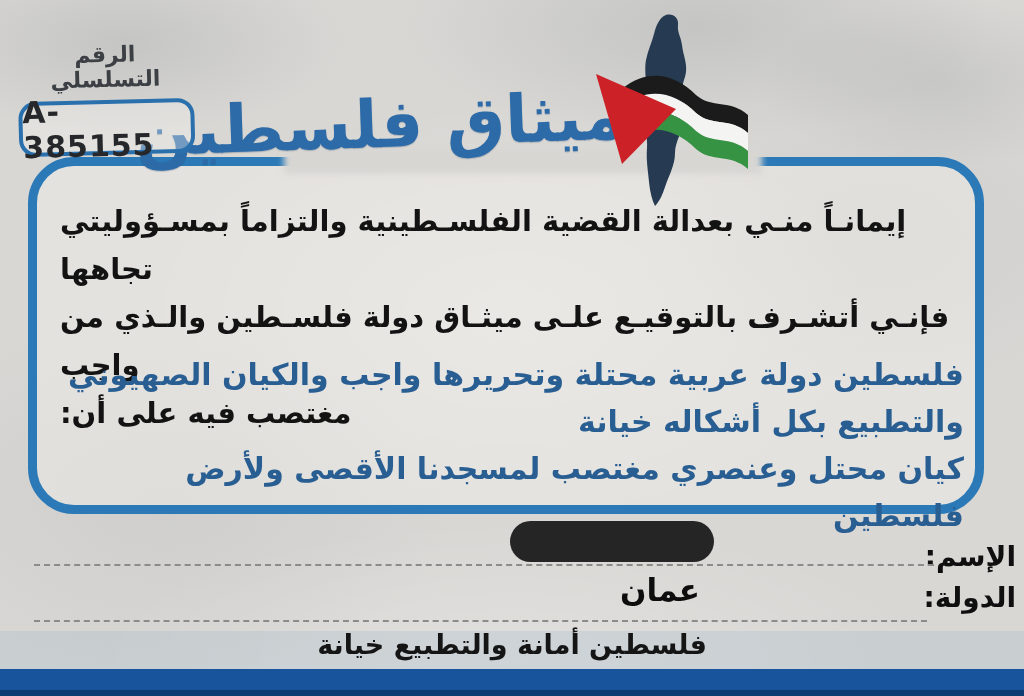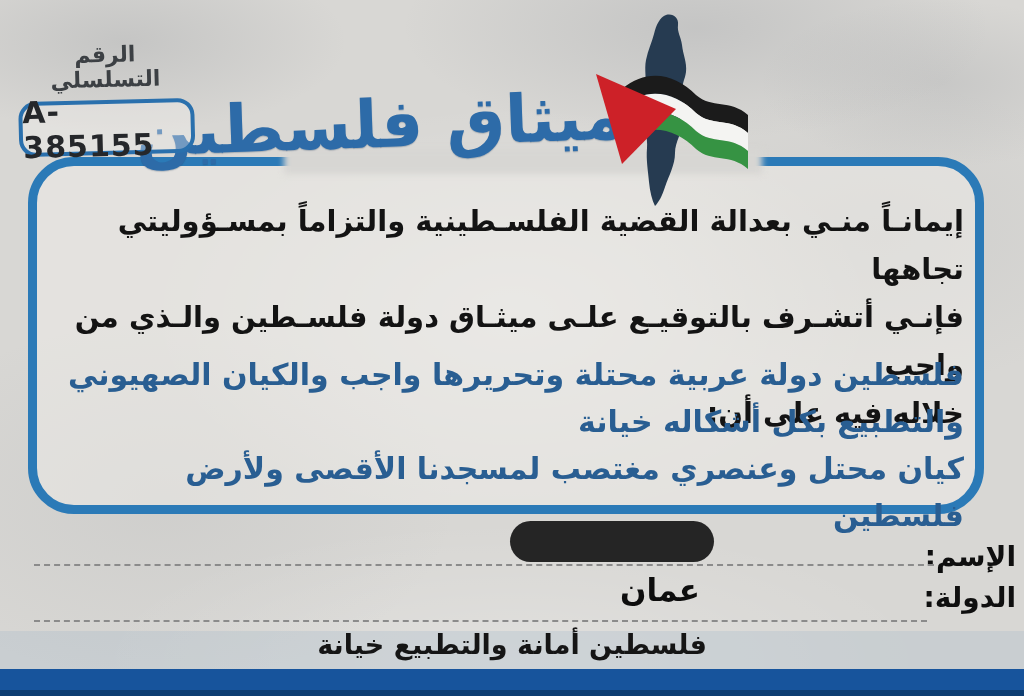--- a/index.html
+++ b/index.html
@@ -44,21 +44,21 @@
     left:115px;top:86px;width:530px;text-align:center;z-index:3;
     font-size:66px;font-weight:bold;color:#2d6ba8;direction:rtl;
     transform:rotate(-2deg);text-shadow:0 1px 1px rgba(30,60,90,0.25);
     white-space:nowrap;
   }
   .emblem{left:588px;top:12px;z-index:4;}
 
   
   .intro{
     left:60px;top:197px;width:904px;z-index:5;
-    direction:rtl;text-align:right;
+    direction:rtl;text-align:left;
     font-size:29px;line-height:48px;font-weight:bold;color:#131313;
   }
   .statement{
     left:60px;top:351px;width:904px;z-index:5;
     direction:rtl;text-align:right;
     font-size:30px;line-height:47px;font-weight:bold;color:#295e92;
   }
 
   
   .field-label{font-size:28px;font-weight:bold;color:#0f0f0f;direction:rtl;z-index:5;white-space:nowrap;}
@@ -102,21 +102,21 @@
       <path d="M34,77 C60,55 88,63 108,83 C124,97 142,87 160,103 L160,121 C142,105 124,115 108,101 C88,81 60,73 34,95 Z" fill="#1b1b1b"></path>
       <path d="M34,95 C60,73 88,81 108,101 C124,115 142,105 160,121 L160,139 C142,123 124,133 108,119 C88,99 60,91 34,113 Z" fill="#f4f4f2"></path>
       <path d="M34,113 C60,91 88,99 108,119 C124,133 142,123 160,139 L160,157 C142,141 124,151 108,137 C88,117 60,109 34,131 Z" fill="#369343"></path>
       <path d="M8,62 L88,97 L34,152 Z" fill="#cd2128"></path>
     </svg>
   </div>
 
   <div class="abs intro">
     <div>إيمانـاً منـي بعدالة القضية الفلسـطينية والتزاماً بمسـؤوليتي تجاهها</div>
     <div>فإنـي أتشـرف بالتوقيـع علـى ميثـاق دولة فلسـطين والـذي من واجب</div>
-    <div>خلاله فيه على أن:</div>
+    <div>مغتصب فيه على أن:</div>
   </div>
 
   <div class="abs statement">
     <div>فلسطين دولة عربية محتلة وتحريرها واجب والكيان الصهيوني</div>
     <div>والتطبيع بكل أشكاله خيانة</div>
     <div>كيان محتل وعنصري مغتصب لمسجدنا الأقصى ولأرض فلسطين</div>
   </div>
 
   <div class="abs field-label name-label">الإسم:</div>
   <div class="abs dash-line name-line"></div>

